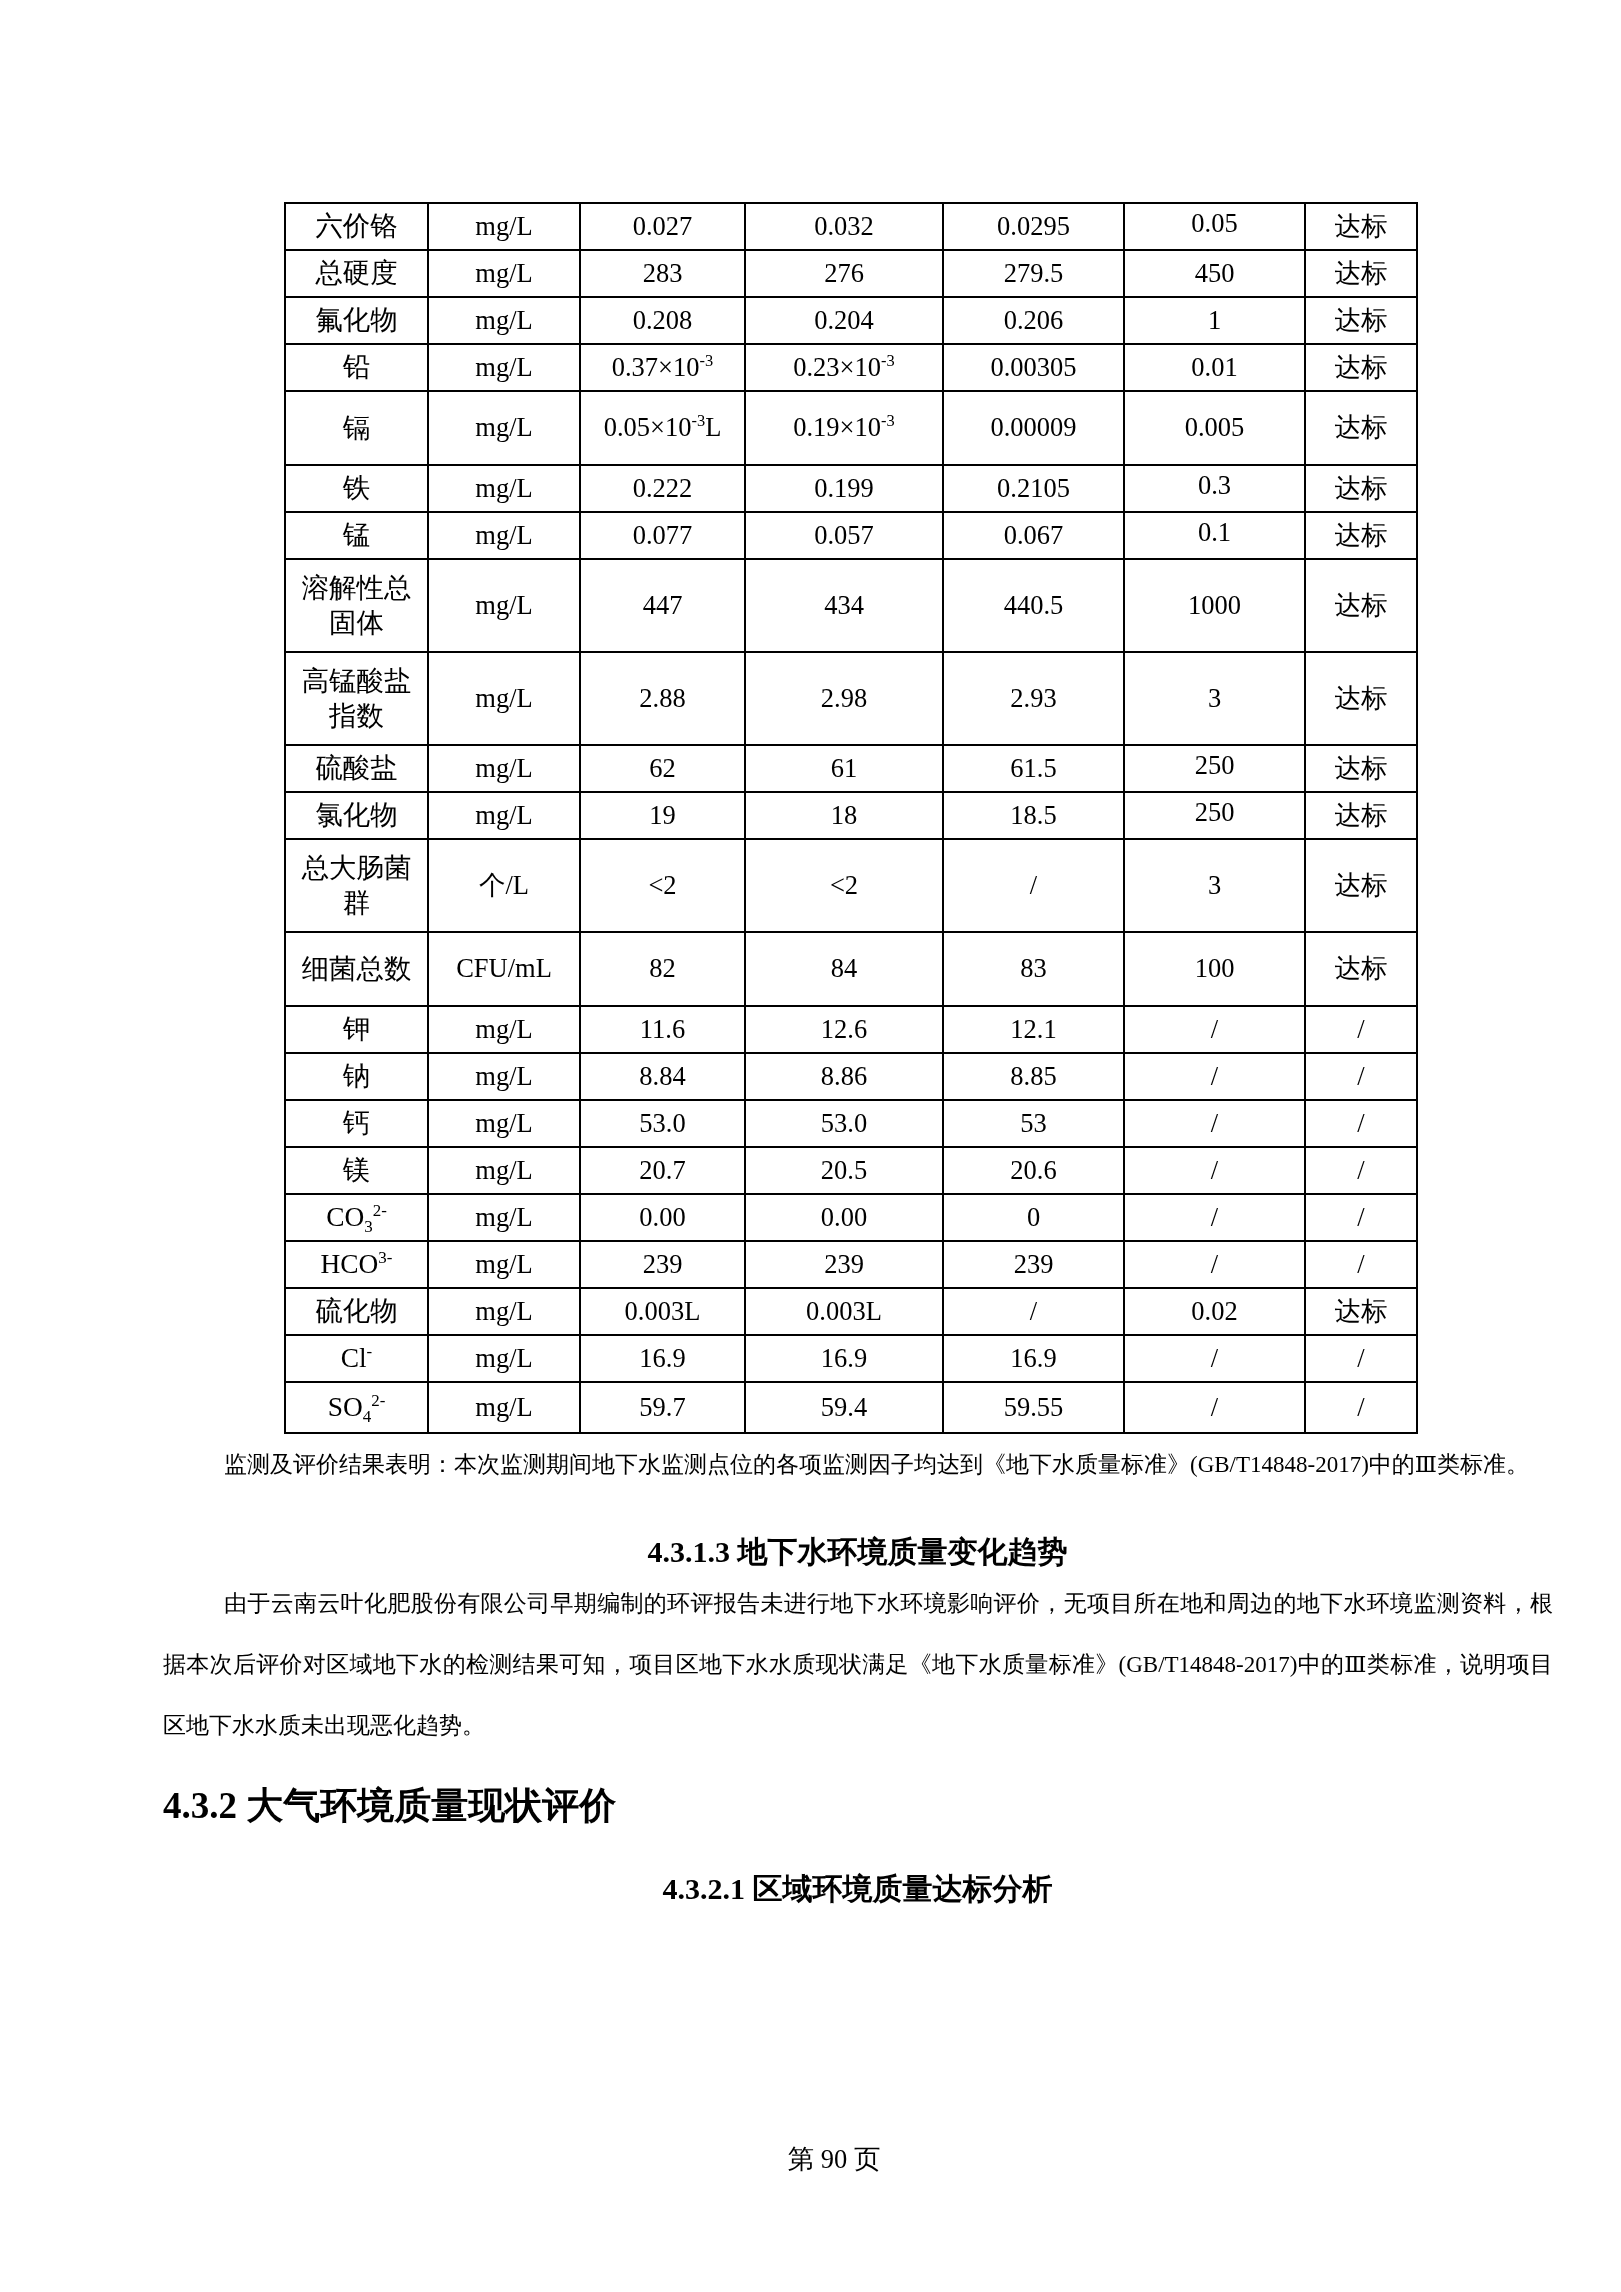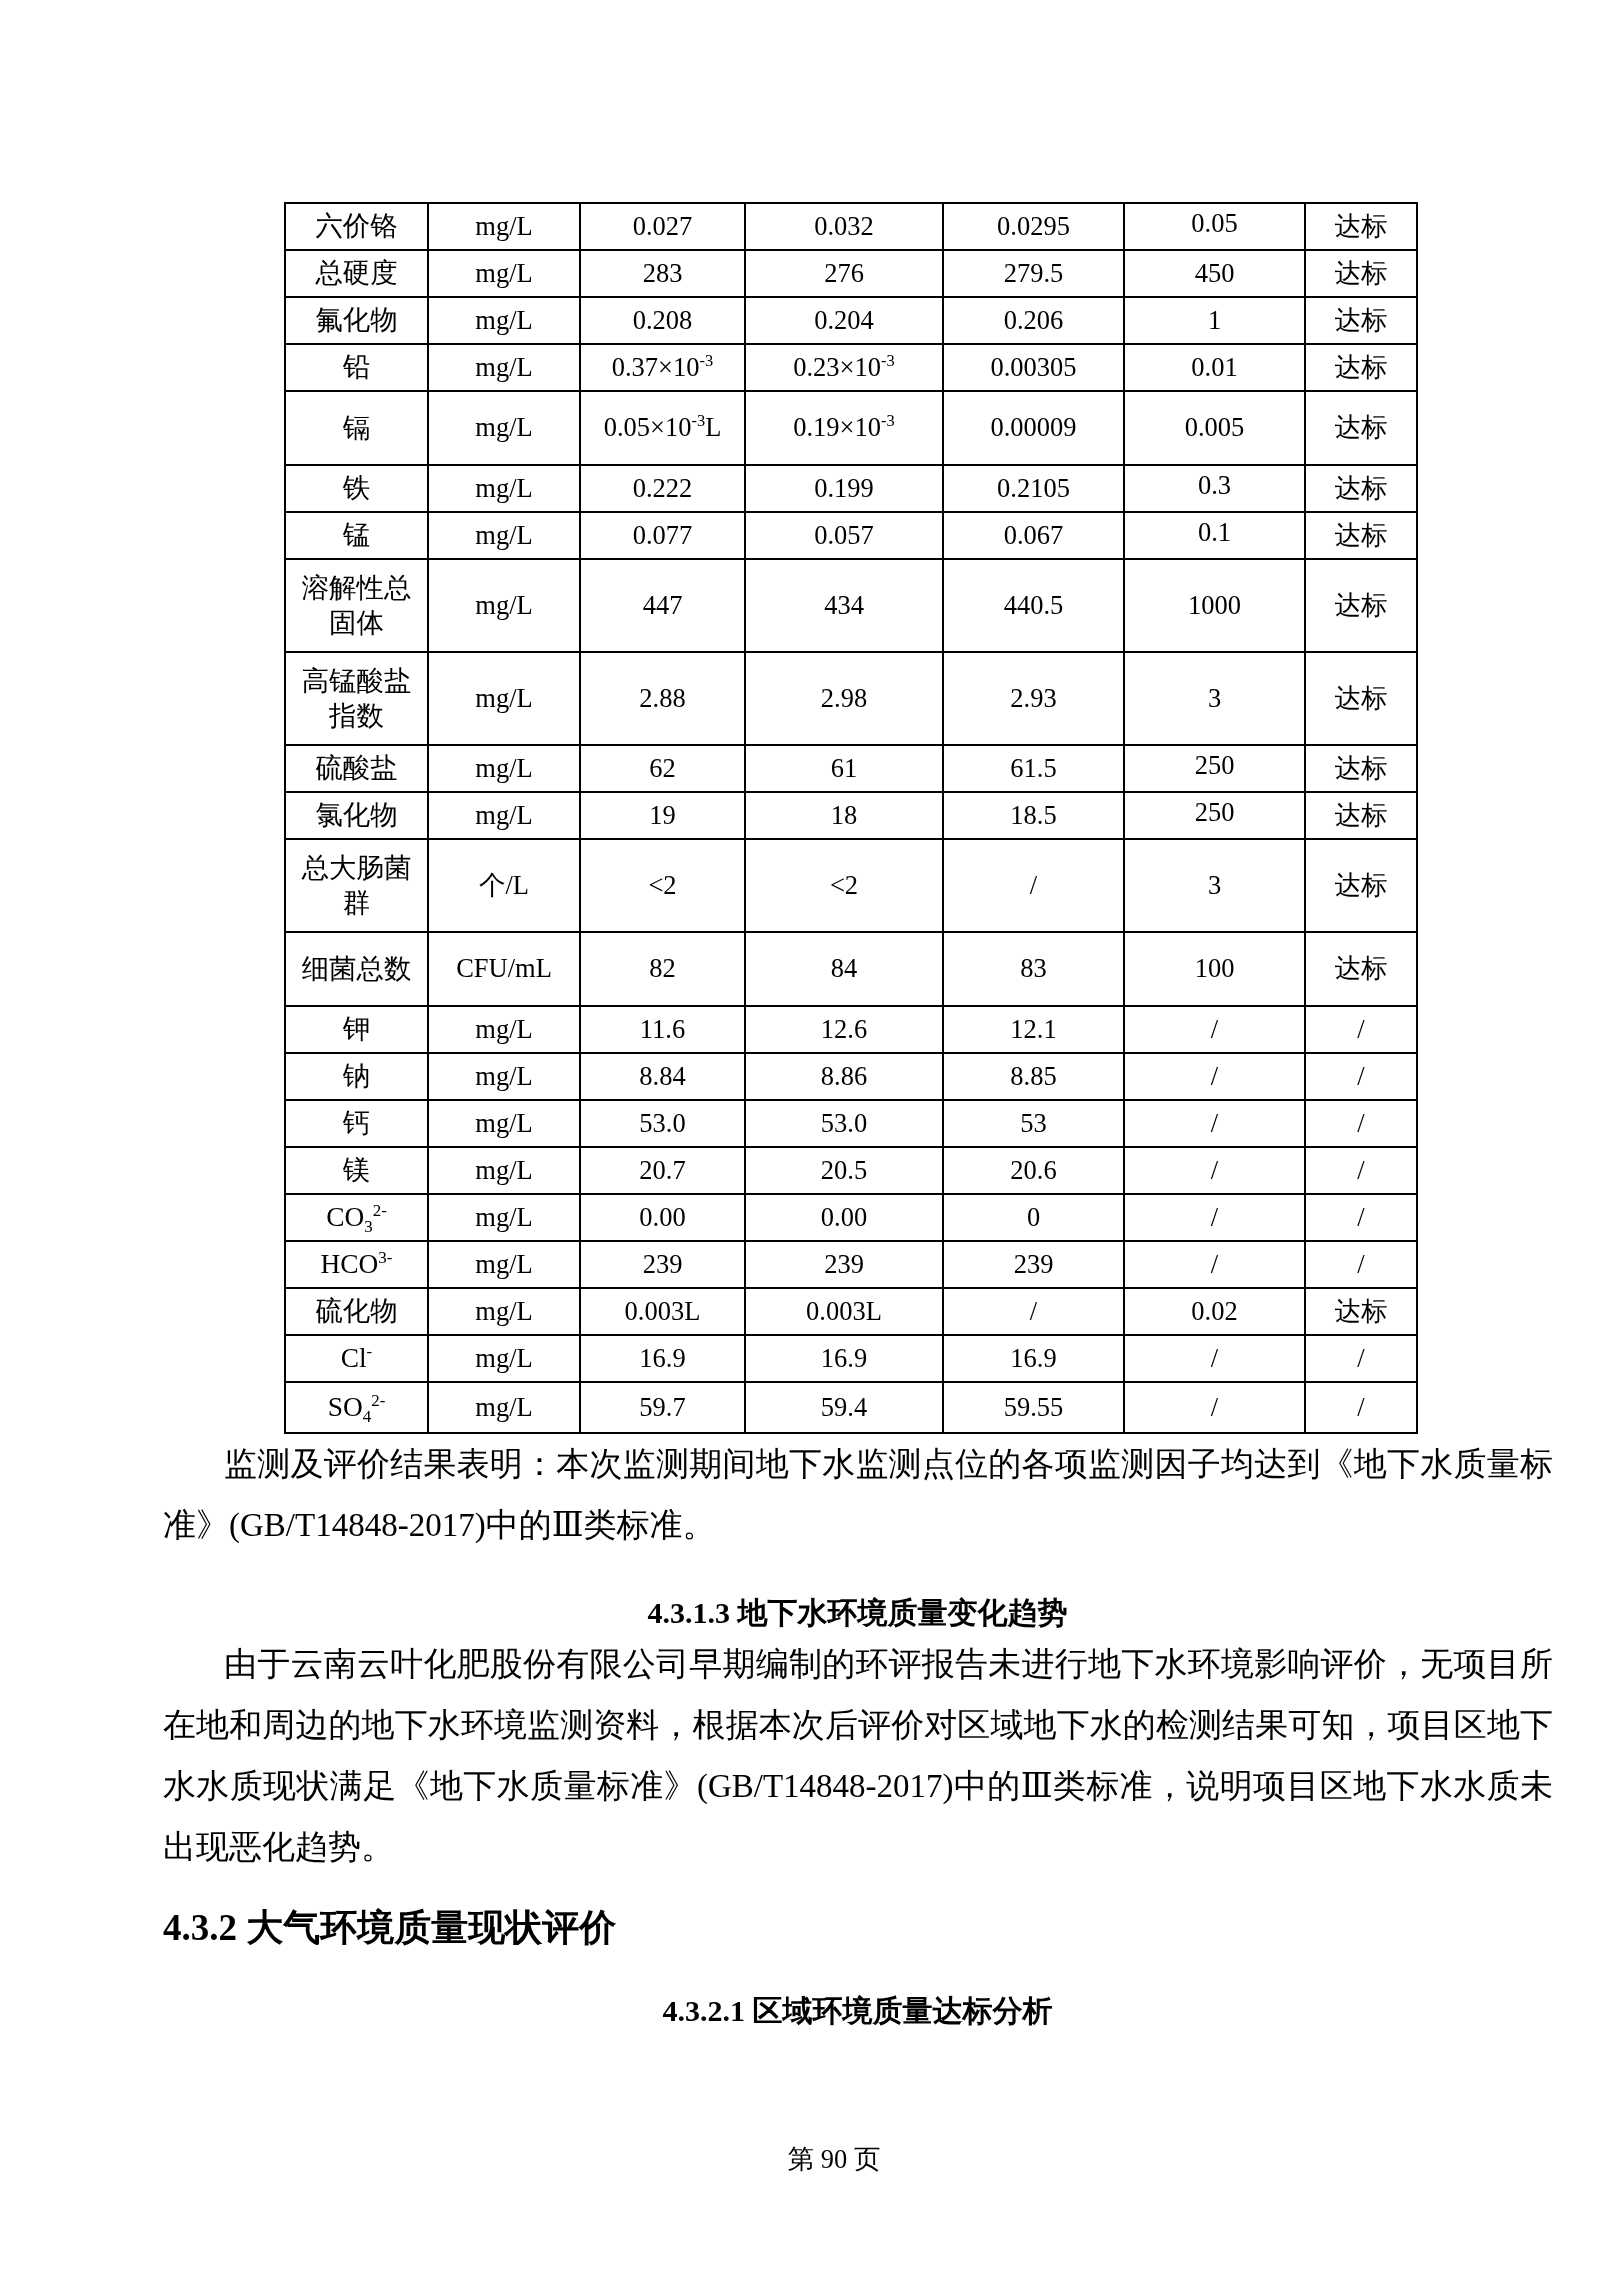--- a/index.html
+++ b/index.html
@@ -35,21 +35,21 @@
   }
   table.wq td.raised{
     vertical-align:top;
     padding-top:2.9px;
     border-radius:17px;
   }
   table.wq sup{font-size:0.62em;line-height:0;}
   table.wq sub{font-size:0.62em;line-height:0;}
   p.body{
     width:1390px;
-    font-size:33px;
+    font-size:23px;
     line-height:61px;
     text-align:justify;
     text-indent:61px;
     margin:0;
   }
   .p1{margin-top:31px;}
   .p2{margin-top:25.5px;}
   h3.sub{
     font-size:30px;
     font-weight:bold;

